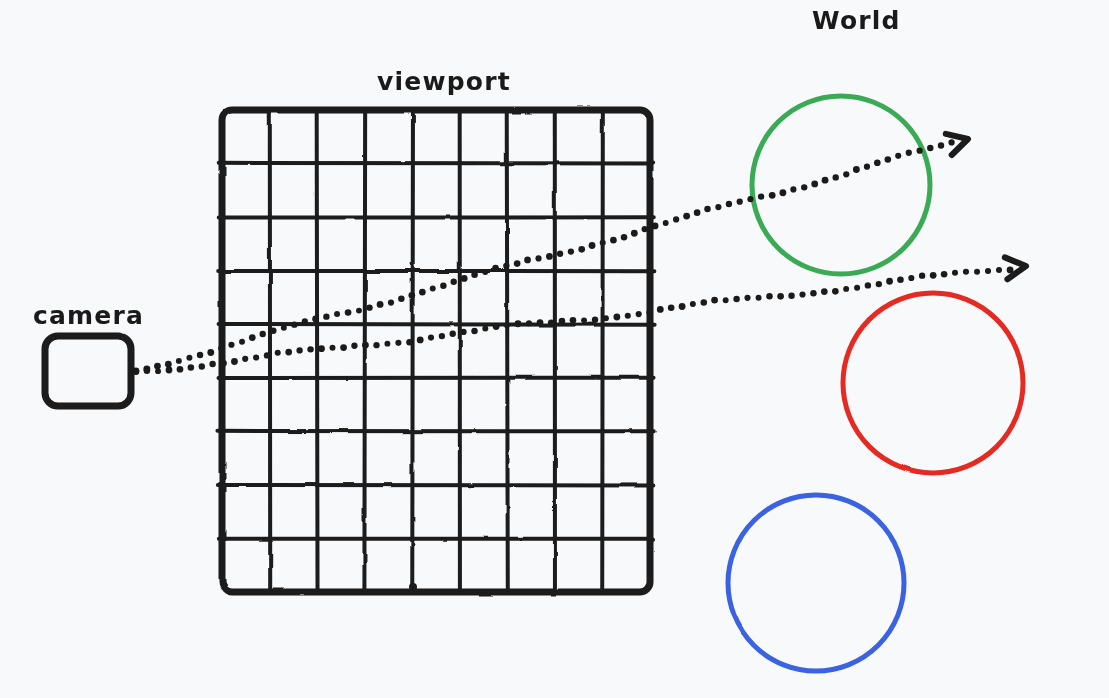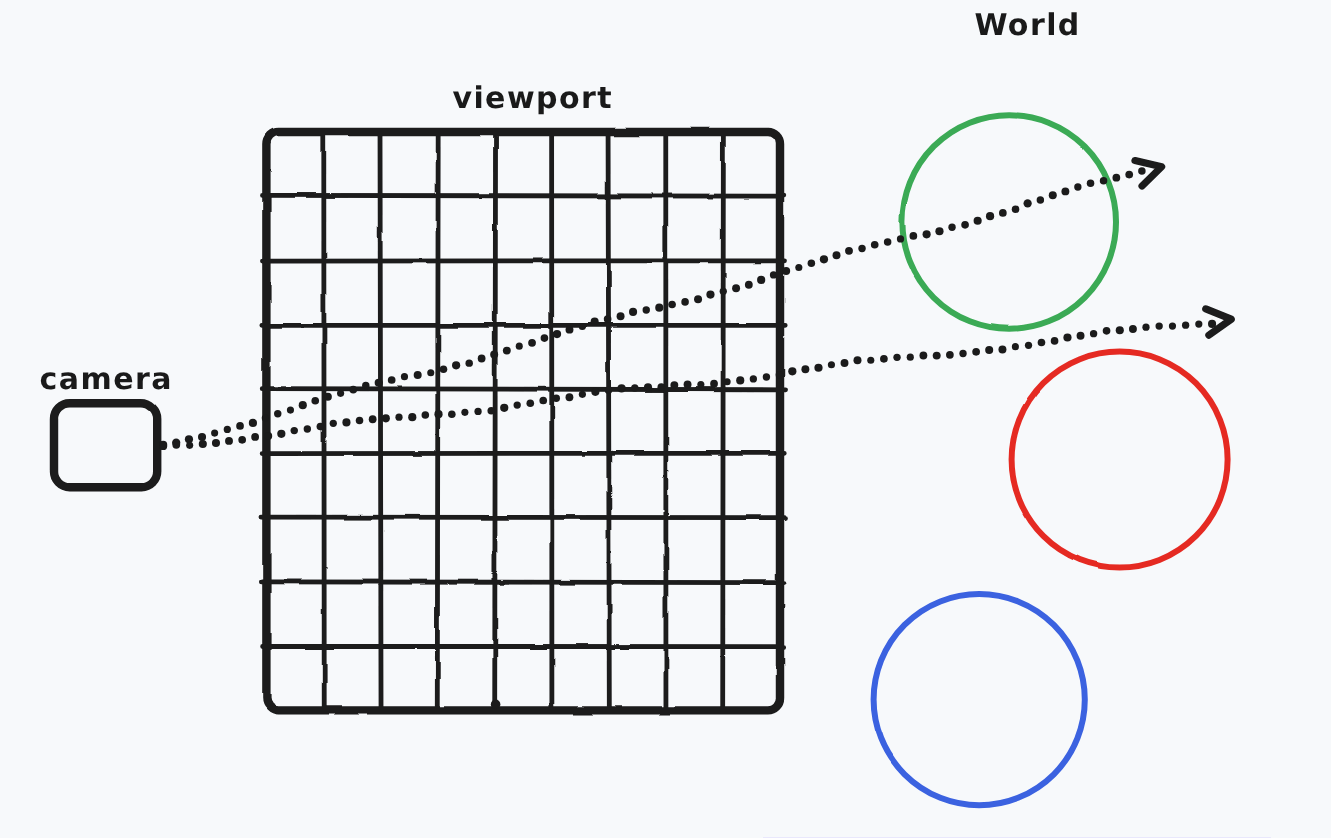--- a/index.html
+++ b/index.html
@@ -8,21 +8,21 @@
     padding: 0;
     background: #f7f9fb;
   }
   body {
     font-family: "DejaVu Sans", sans-serif;
   }
   #canvas-root {
     position: relative;
     width: 1109px;
     height: 698px;
-    background: #c4b5fd;
+    background: #5eead4;
     overflow: hidden;
   }
   #scene { display: block; }
   .label-text {
     font-family: "DejaVu Sans", sans-serif;
     font-weight: 700;
     fill: #1a1a1a;
     letter-spacing: 1.2px;
   }
 </style>

